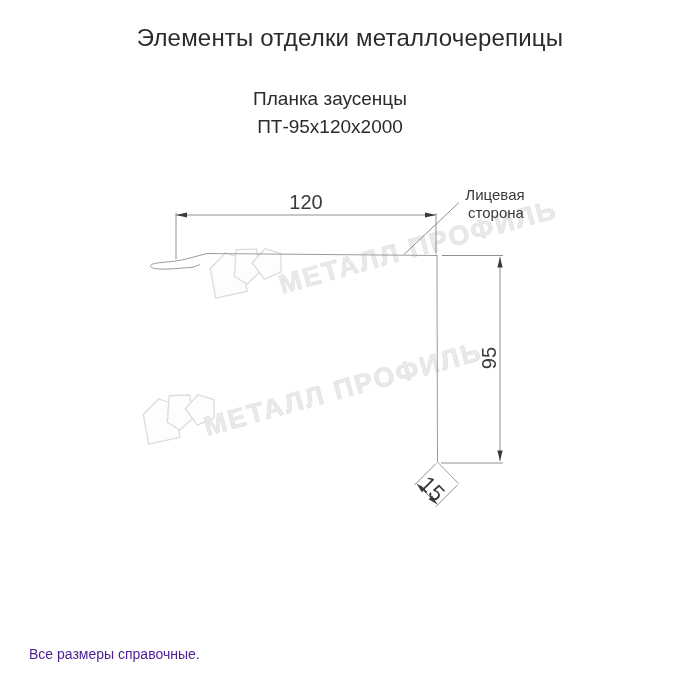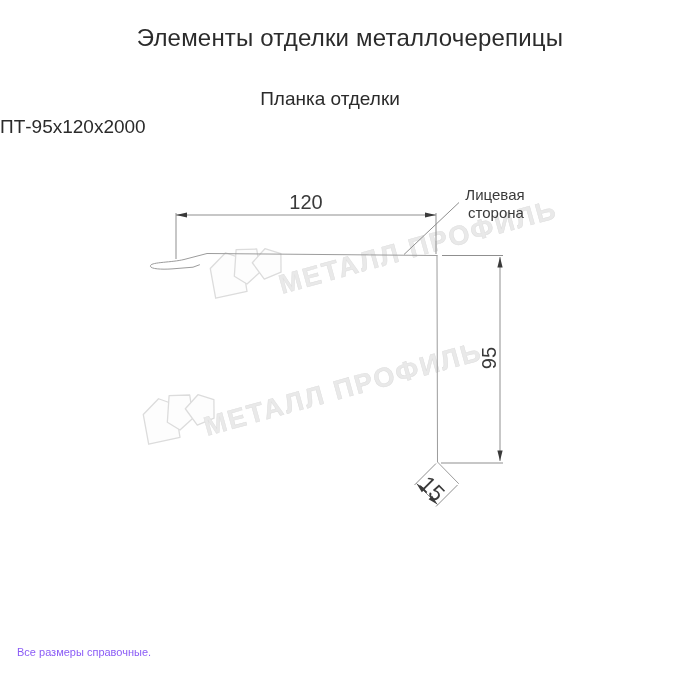--- a/index.html
+++ b/index.html
@@ -10,46 +10,46 @@
   .title {
     position:absolute; top:24px; left:0; width:700px;
     text-align:center; font-size:24px; color:#2b2b2b; letter-spacing:0.2px;
   }
   .subtitle1 {
     position:absolute; top:88px; left:0; width:660px;
     text-align:center; font-size:19px; color:#2b2b2b;
   }
   .subtitle2 {
     position:absolute; top:116px; left:0; width:660px;
-    font-size:19px; color:#2b2b2b;
+    text-align:center; font-size:19px; color:#2b2b2b;
   }
   svg.drawing { position:absolute; left:0; top:0; }
   .ln   { stroke:#9c9c9c; stroke-width:1; fill:none; stroke-linejoin:round; stroke-linecap:round; }
   .dim  { stroke:#8f8f8f; stroke-width:1; fill:none; }
   .arr  { fill:#3a3a3a; stroke:none; }
   .dimtext { fill:#3a3a3a; font-size:20px; font-family:"Liberation Sans", sans-serif; }
   .dimtext15 { fill:#3a3a3a; font-size:22px; font-family:"Liberation Sans", sans-serif; }
   .lbl  { fill:#3a3a3a; font-size:15px; font-family:"Liberation Sans", sans-serif; }
   .wm-text {
     fill:#e9e9e9; stroke:#dedede; stroke-width:0.5;
     font-size:27px; font-weight:bold; letter-spacing:2px;
     font-family:"Liberation Sans", sans-serif;
   }
   .wm-shape { fill:#fdfdfd; stroke:#dcdcdc; stroke-width:1.3; stroke-linejoin:round; }
-  .footer-line { position:absolute; left:17px; font-size:11px; color:#8b5cf6; }
+  .footer-line { position:absolute; left:29px; font-size:14px; color:#4c1d95; }
   .footer-line.l1 { top:646px; }
   .footer-line.l2 { top:668px; }
 </style>
 </head>
 <body>
 
 <div class="page">
 
   <div class="title">Элементы отделки металлочерепицы</div>
-  <div class="subtitle1">Планка отделки</div>
+  <div class="subtitle1">Планка заусенцы</div>
   <div class="subtitle2">ПТ-95х120х2000</div>
 
   <svg class="drawing" width="700" height="700" viewBox="0 0 700 700">
 
     <g transform="translate(203,254) rotate(-16)">
       <polygon class="wm-shape" points="0,46 3,16 22,5 36,15 32,48"></polygon>
       <polygon class="wm-shape" points="24,30 33,5 53,10 50,33 34,41"></polygon>
       <polygon class="wm-shape" points="45,22 61,12 75,21 70,39 52,41"></polygon>
     </g>
 

